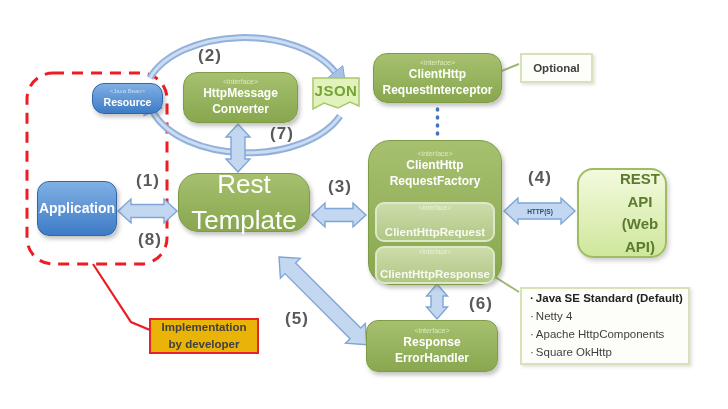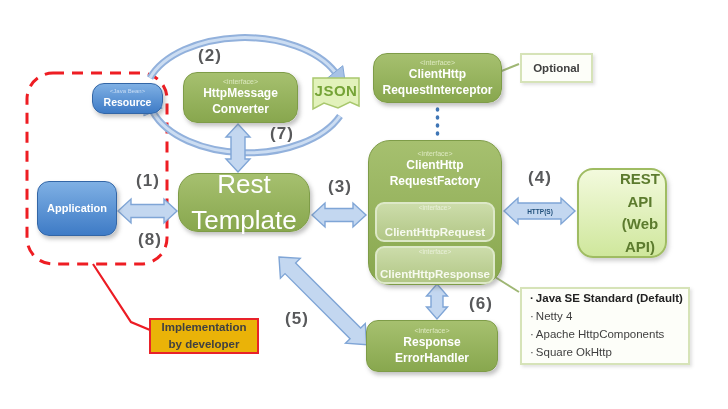--- a/index.html
+++ b/index.html
@@ -84,21 +84,21 @@
 
     <path d="M 93,264 L 131,322 L 150,330" fill="none" stroke="#ec1c24" stroke-width="2.2"></path>
   </svg>
 
   <div class="box bbox" style="left:92px;top:83px;width:71px;height:31px;">
     <div class="stereo">&lt;Java Bean&gt;</div>
     <div class="main">Resource</div>
   </div>
 
   <div class="box bbox" style="left:37px;top:181px;width:80px;height:55px;border-radius:12px;">
-    <div class="main" style="font-size:11px;">Application</div>
+    <div class="main" style="font-size:14px;">Application</div>
   </div>
 
   <div class="box gbox" style="left:183px;top:72px;width:115px;height:51px;">
     <div class="stereo">&lt;interface&gt;</div>
     <div class="main">HttpMessage</div>
     <div class="main">Converter</div>
   </div>
 
   <div class="box gbox" style="left:178px;top:173px;width:132px;height:59px;border-radius:20px;">
     <div class="resttext">Rest</div>

